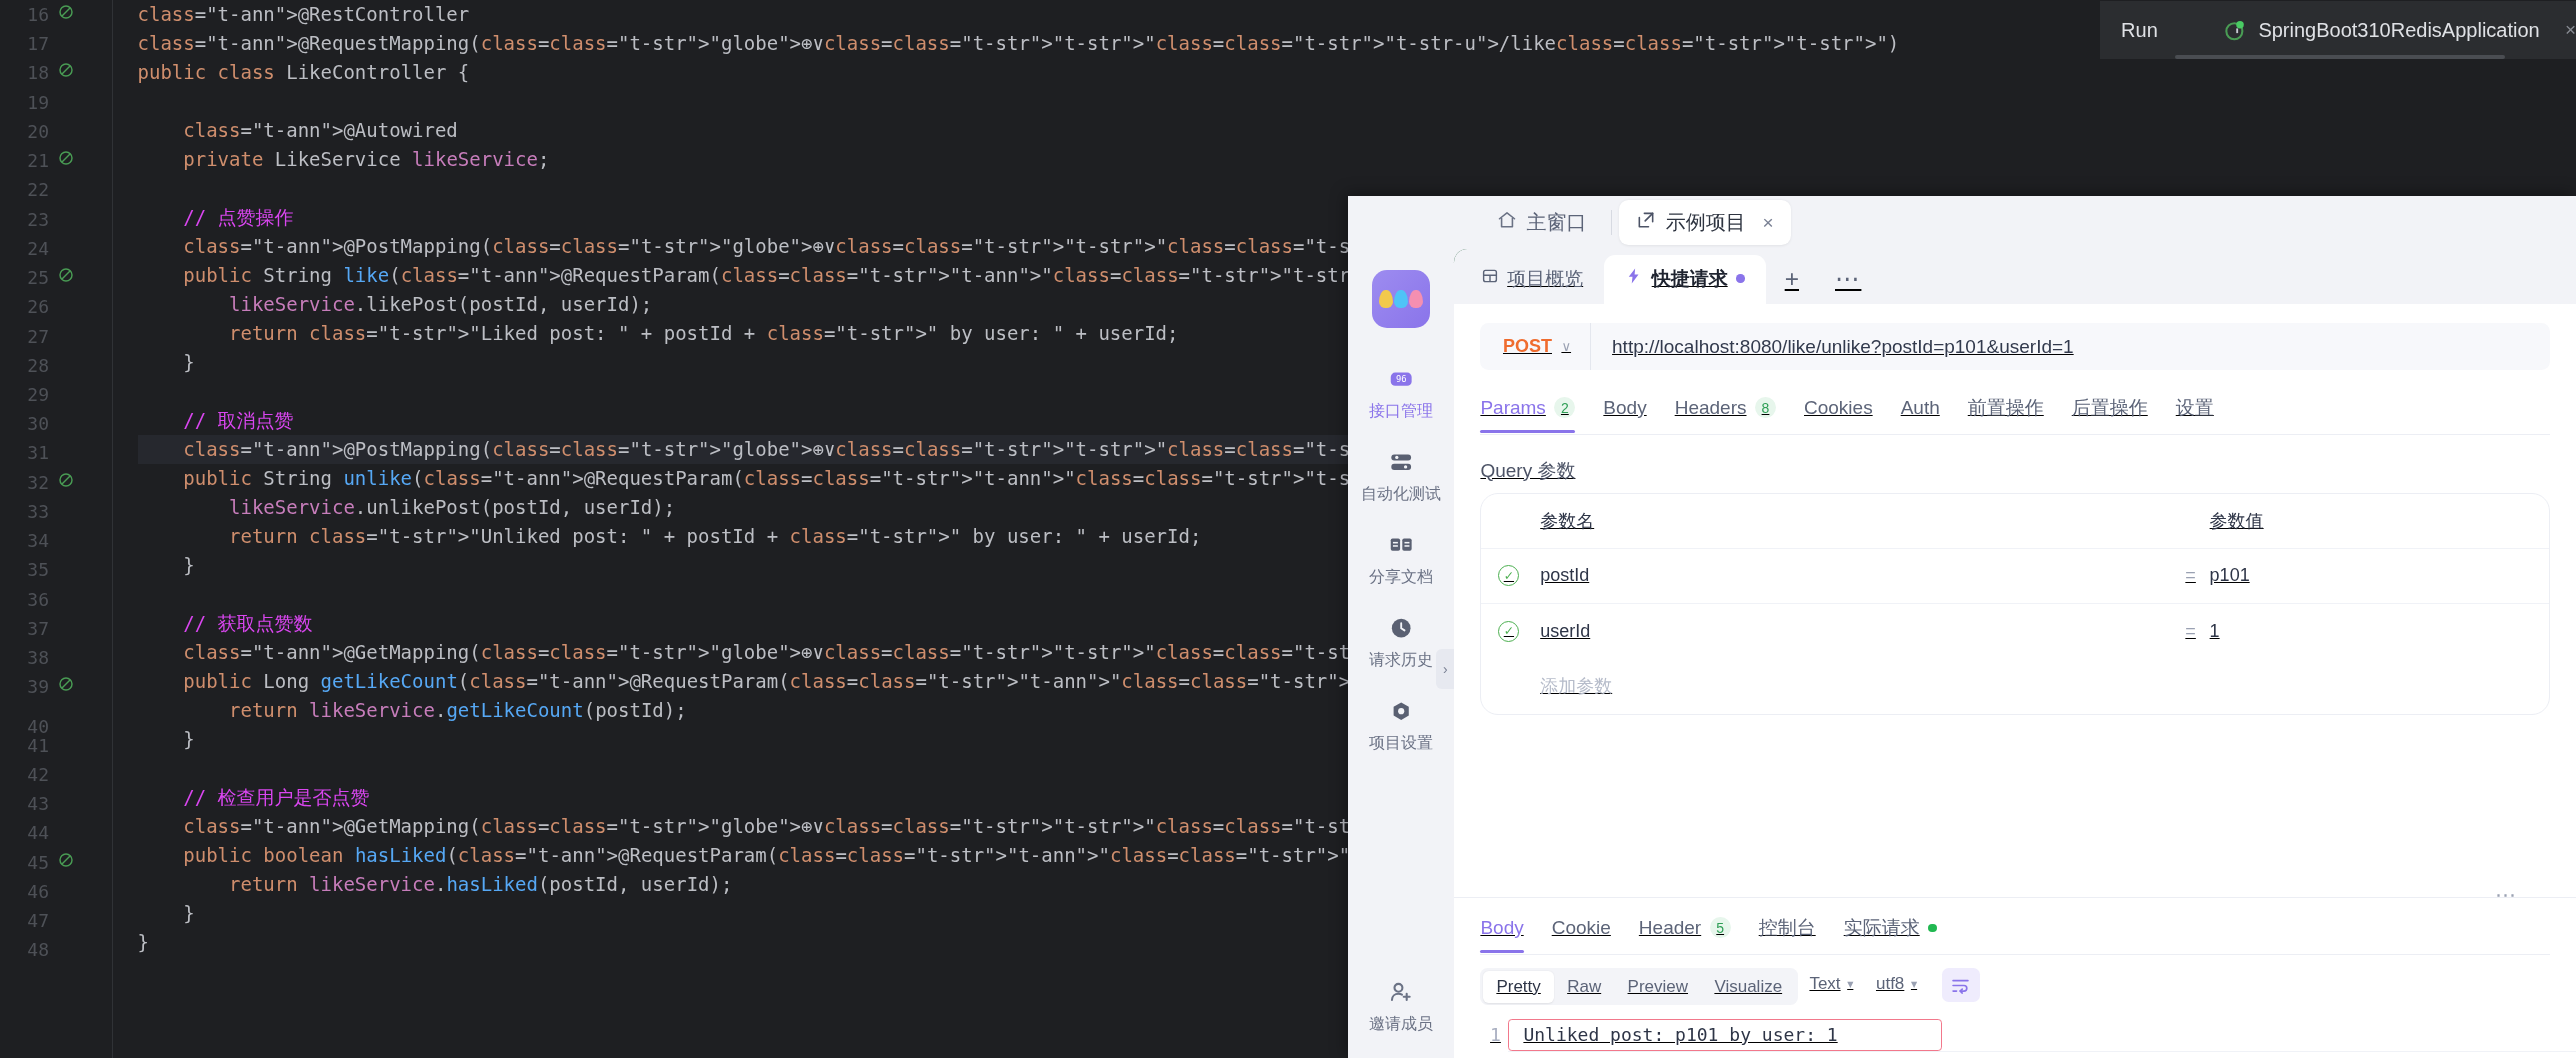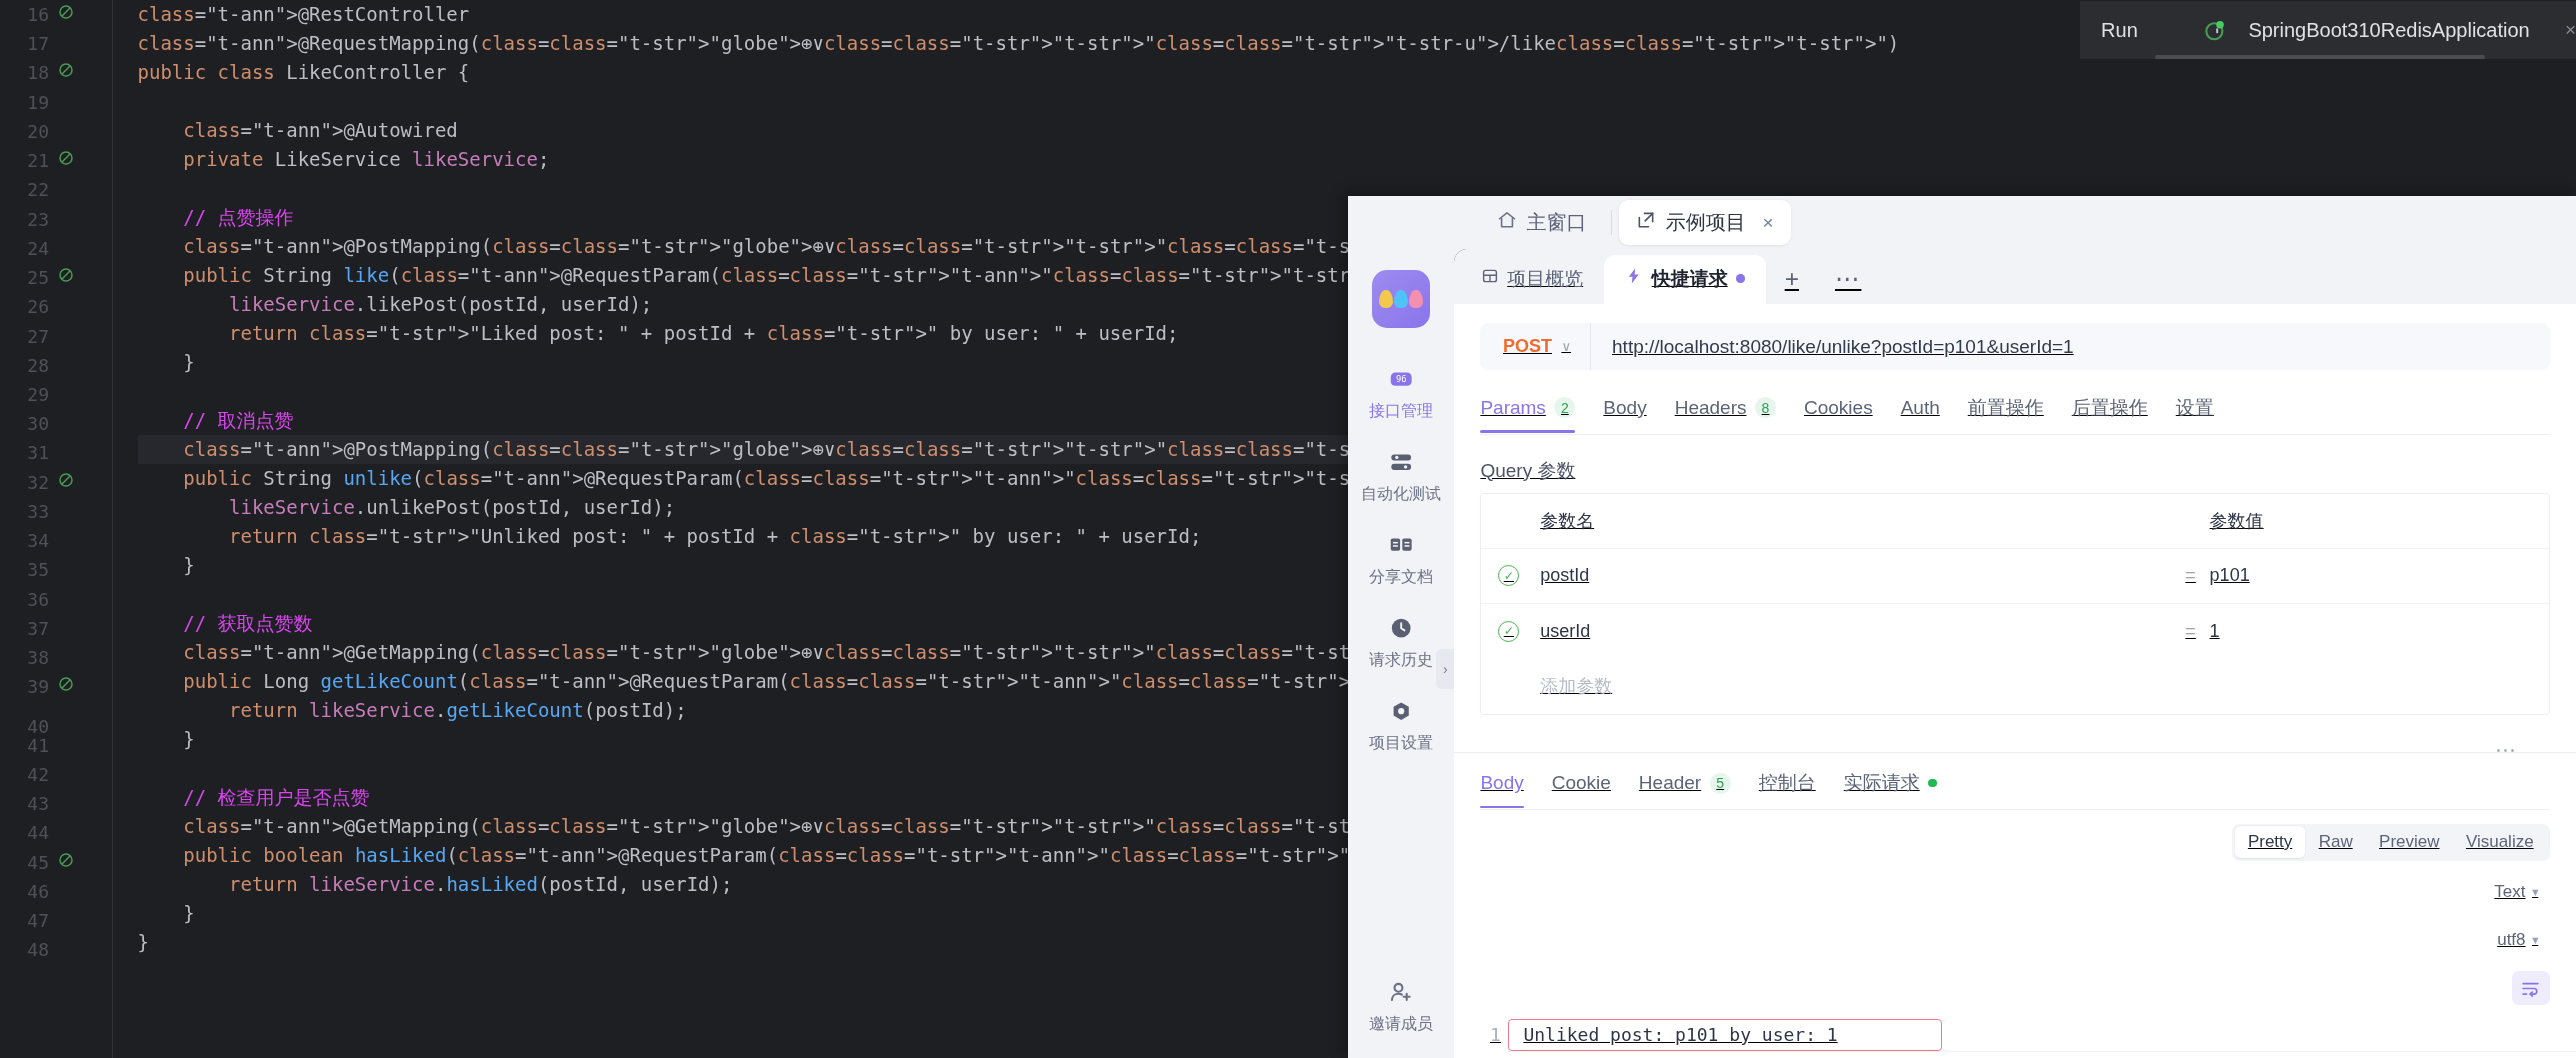--- a/index.html
+++ b/index.html
@@ -77,21 +77,21 @@
     display: flex; align-items: center;
     position: relative;
   }
   .run-label {
     color: #dfe1e5;
     font-size: 20px;
     margin-left: 21px;
     margin-right: 66px;
   }
   .run-tab {
-    display: flex; align-items: center; gap: 22px;
+    display: flex; align-items: center; gap: 12px;
     color: #dfe1e5; font-size: 20px;
     position: relative;
     height: 100%;
   }
   .run-tab .springicon {
     width: 22.6px; height: 22.6px; position: relative;
     display: inline-block;
   }
   .run-tab-close { color: #868a91; font-size: 19px; margin-left: 13.2px; }
   .run-underline {
@@ -266,21 +266,21 @@
   }
   .badge.green { background: #e7f6ec; color: #2e9e55; }
 
   .query-title {
     margin: 22.6px 26.4px 9.4px;
     font-size: 19px; color: #4c5366;
   }
   .ptable {
     margin: 0 26.4px;
     border: 0.9px solid #eceef4;
-    border-radius: 4px;
+    border-radius: 18px;
     overflow: hidden;
   }
   .prow {
     display: flex; align-items: center;
     height: 55px;
     border-bottom: 0.9px solid #f0f2f7;
   }
   .prow:last-child { border-bottom: none; }
   .prow.head { color: #9aa1b2; font-size: 18px; }
   .pcheck { width: 55px; display: flex; align-items: center; justify-content: center; }
@@ -306,24 +306,23 @@
   .resp-dots {
     position: absolute; right: 58px; top: -15px;
     color: #9aa1b2; font-size: 21px; letter-spacing: 1.9px;
   }
   .resp-tabs {
     display: flex; align-items: center; gap: 28px;
     margin: 13.2px 26.4px 0 26.4px;
     border-bottom: 0.9px solid #eceef4;
   }
   .fmtbar {
-    display: flex; align-items: flex-end;
+    display: flex; align-items: flex-start;
     margin: 13.2px 26.4px 0 26.4px;
-    gap: 16px;
-    flex-direction: column;
+    gap: 0;
   }
   .seg {
     display: flex; align-items: center;
     background: #f3f4f8;
     border-radius: 7.5px;
     padding: 2.8px;
   }
   .seg-item {
     font-size: 17px; color: #5c6478;
     padding: 5.7px 13.2px; border-radius: 5.7px;

